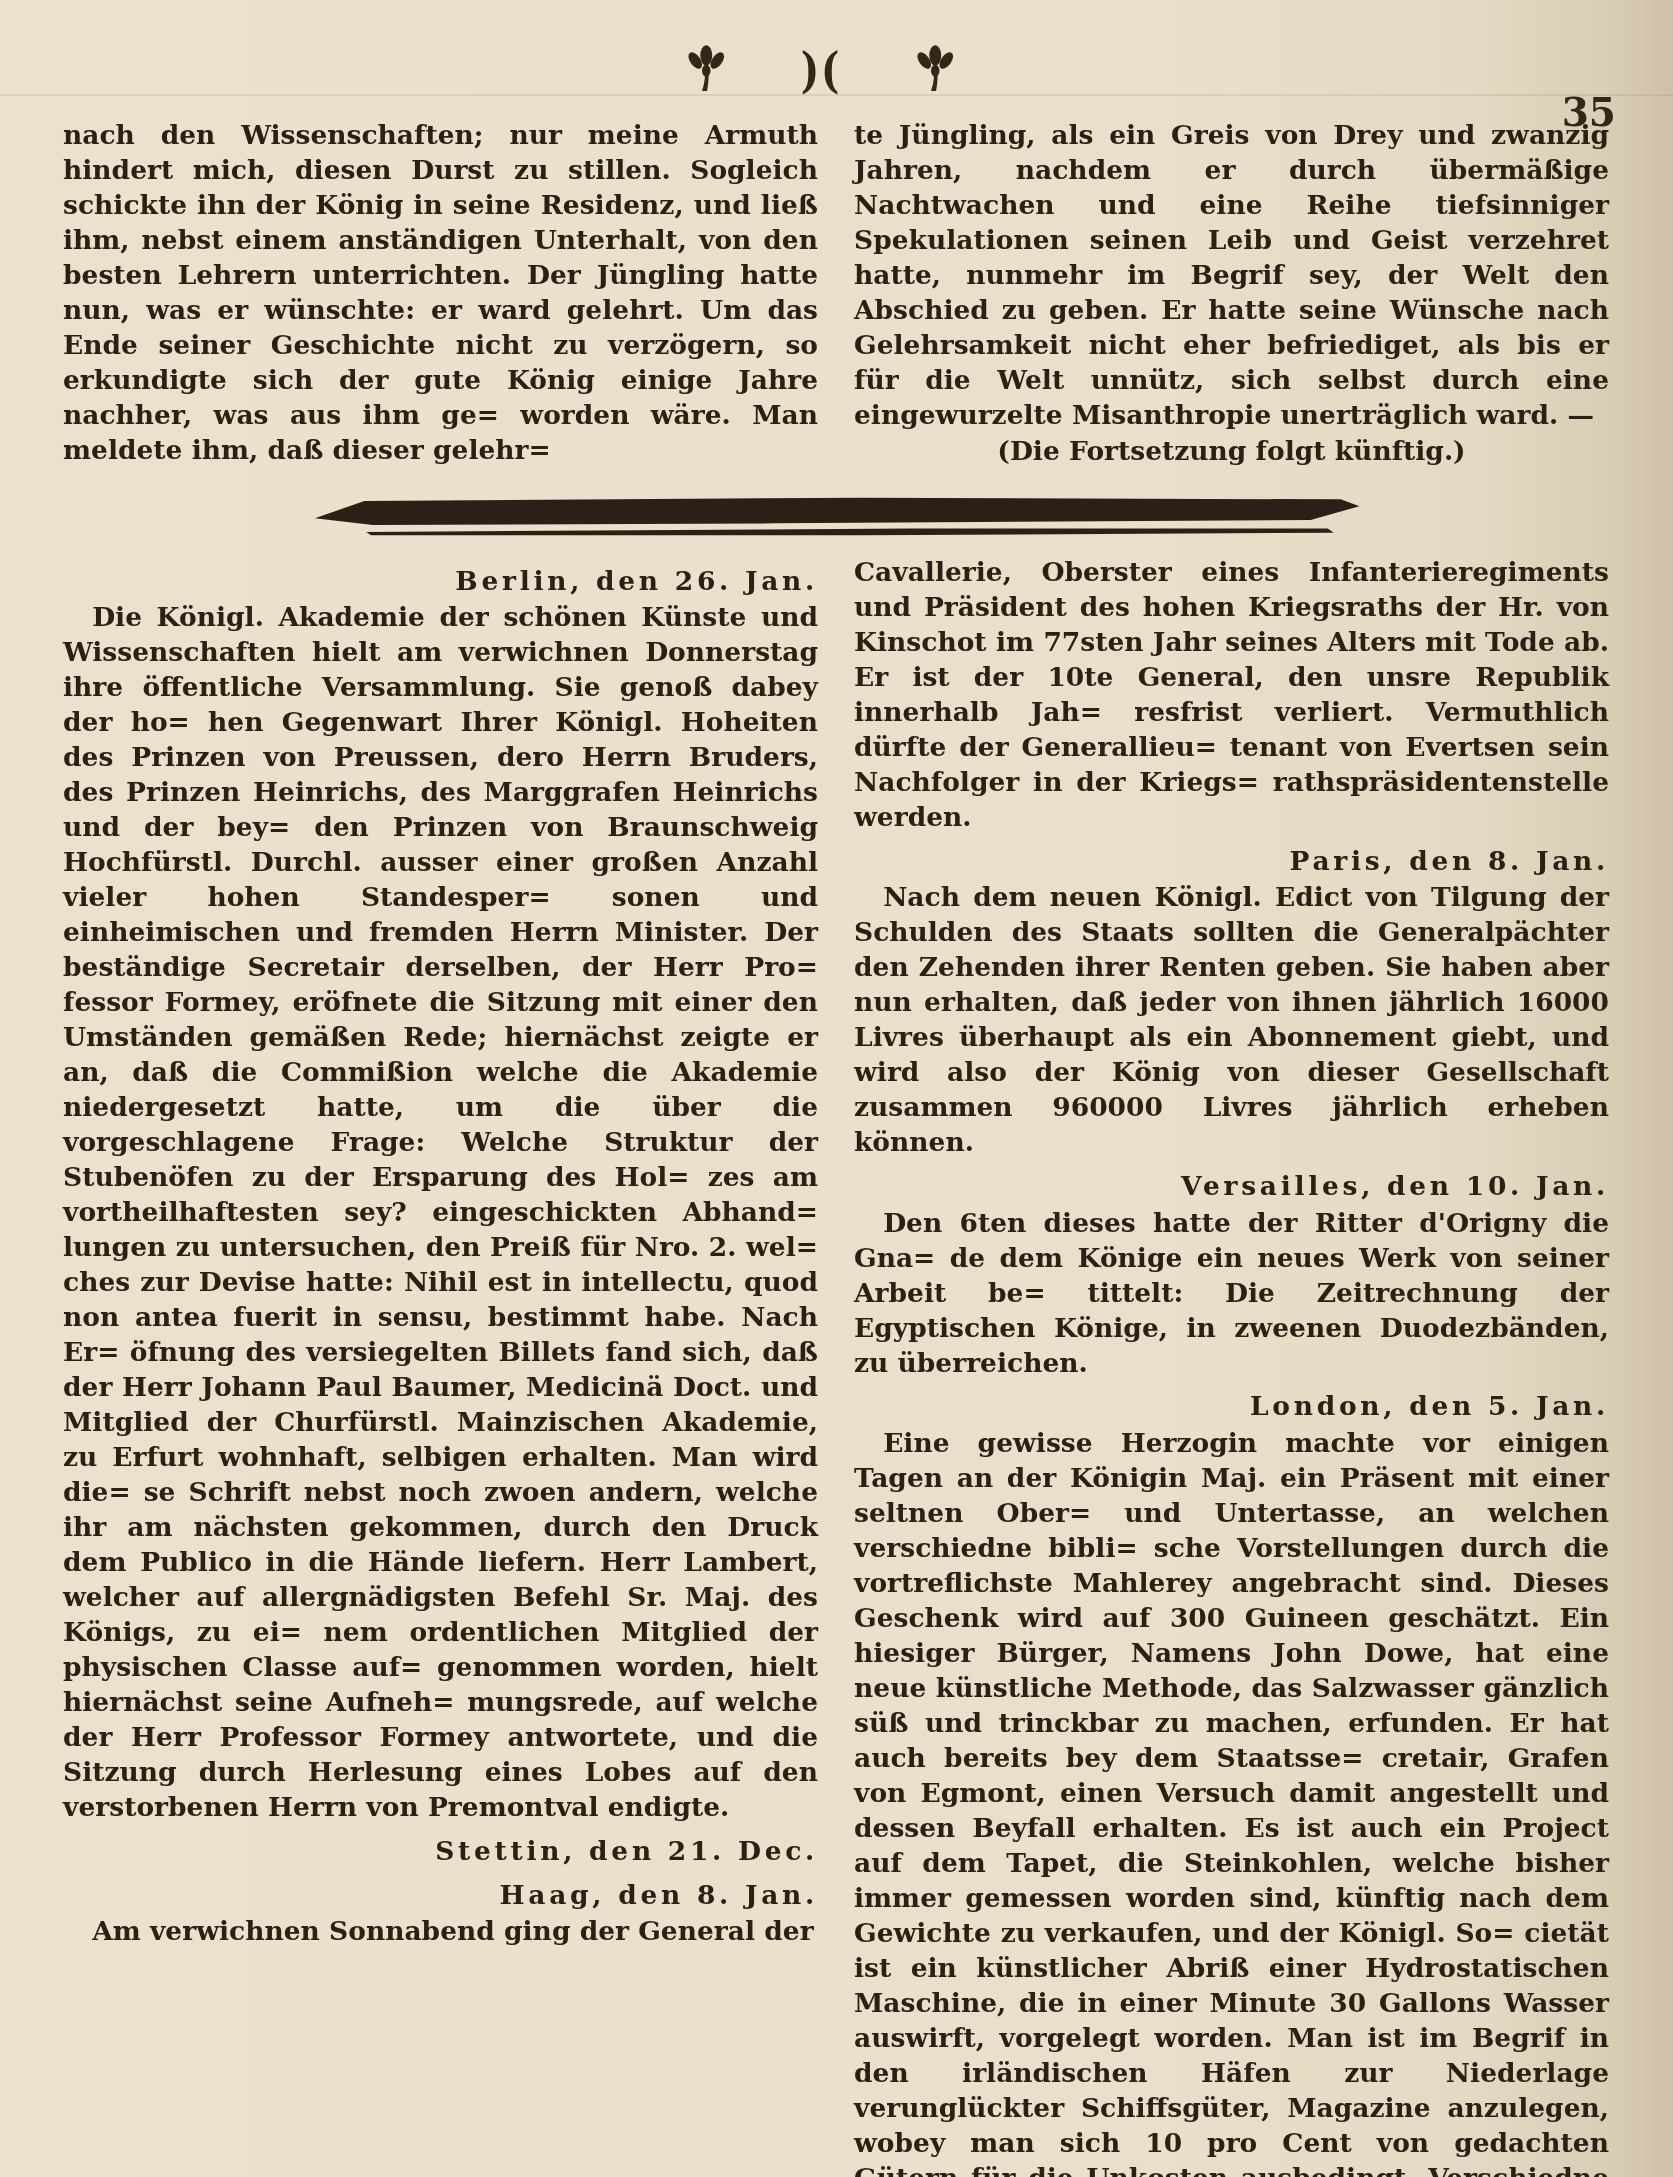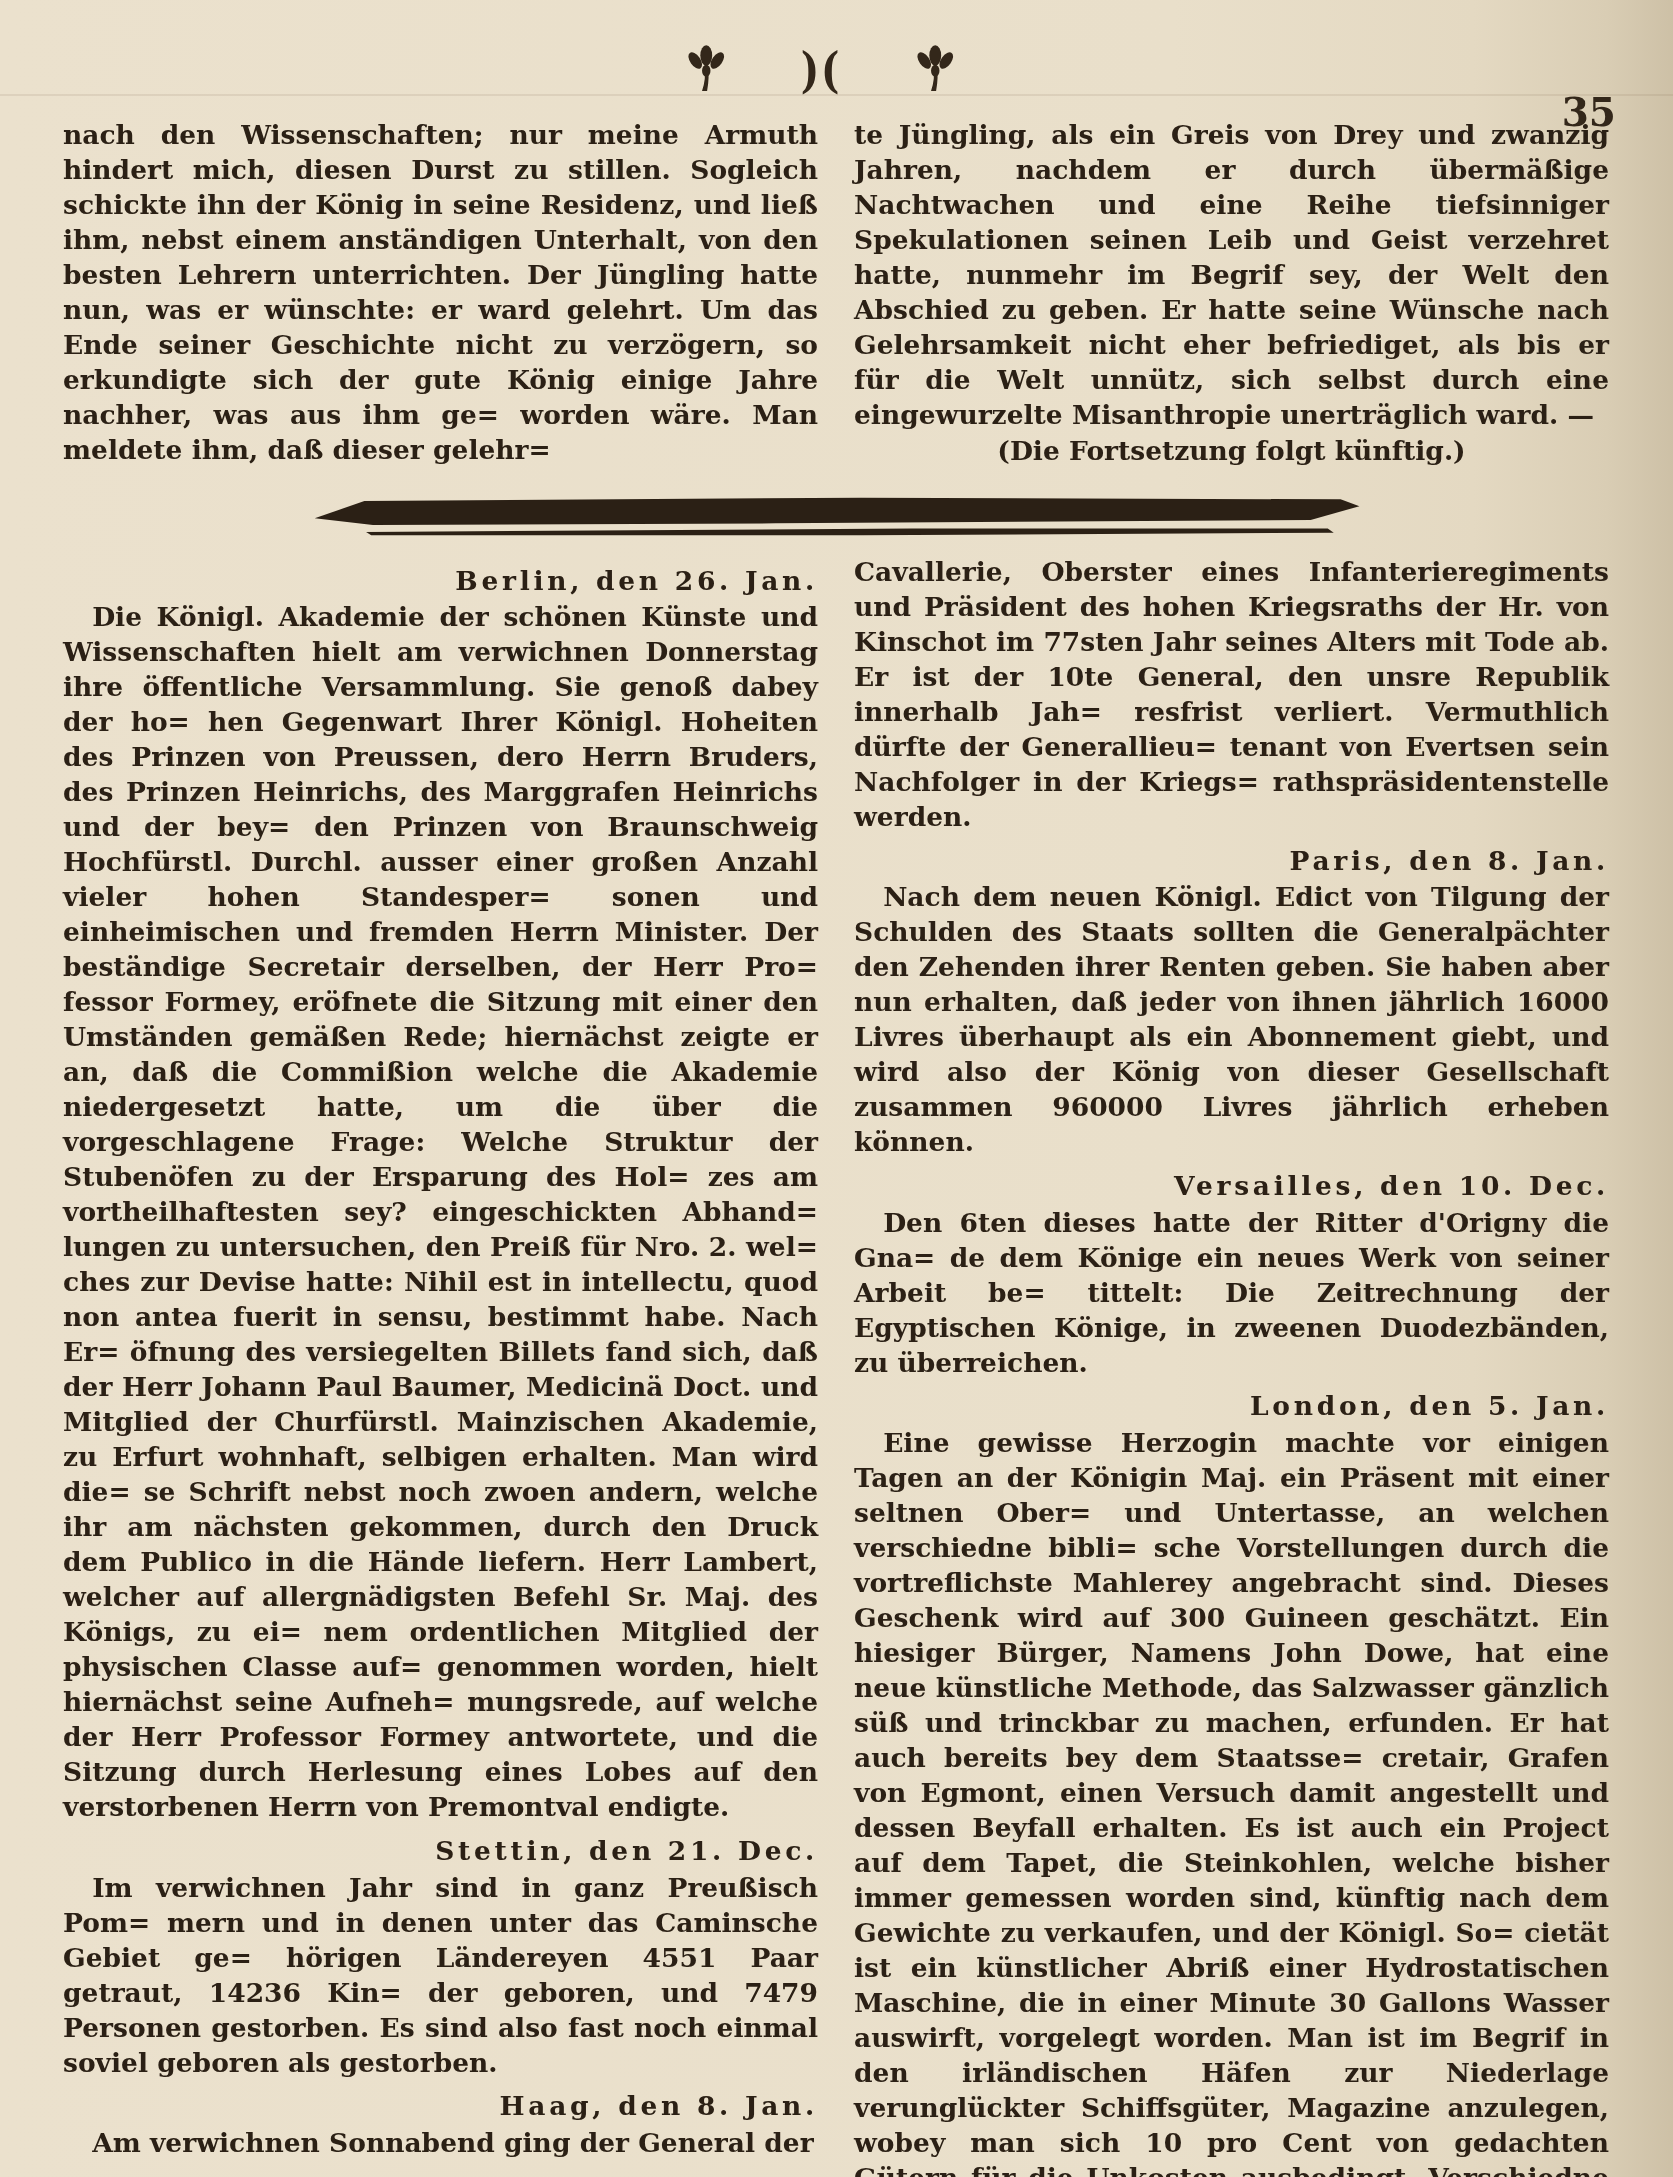--- a/index.html
+++ b/index.html
@@ -120,30 +120,29 @@
       <polygon fill="#2b2015" points="62,44 700,40 1185,40 1192,45 640,48 68,48"></polygon>
     </svg>
   </div>
 
   <section class="cols">
 
     <div class="col">
       <h3 class="dateline">Berlin, den 26. Jan.</h3>
       <p>Die Königl. Akademie der schönen Künste und Wissenschaften hielt am verwichnen Donnerstag ihre öffentliche Versammlung. Sie genoß dabey der ho= hen Gegenwart Ihrer Königl. Hoheiten des Prinzen von Preussen, dero Herrn Bruders, des Prinzen Heinrichs, des Marggrafen Heinrichs und der bey= den Prinzen von Braunschweig Hochfürstl. Durchl. ausser einer großen Anzahl vieler hohen Standesper= sonen und einheimischen und fremden Herrn Minister. Der beständige Secretair derselben, der Herr Pro= fessor Formey, eröfnete die Sitzung mit einer den Umständen gemäßen Rede; hiernächst zeigte er an, daß die Commißion welche die Akademie niedergesetzt hatte, um die über die vorgeschlagene Frage: Welche Struktur der Stubenöfen zu der Ersparung des Hol= zes am vortheilhaftesten sey? eingeschickten Abhand= lungen zu untersuchen, den Preiß für Nro. 2. wel= ches zur Devise hatte: Nihil est in intellectu, quod non antea fuerit in sensu, bestimmt habe. Nach Er= öfnung des versiegelten Billets fand sich, daß der Herr Johann Paul Baumer, Medicinä Doct. und Mitglied der Churfürstl. Mainzischen Akademie, zu Erfurt wohnhaft, selbigen erhalten. Man wird die= se Schrift nebst noch zwoen andern, welche ihr am nächsten gekommen, durch den Druck dem Publico in die Hände liefern. Herr Lambert, welcher auf allergnädigsten Befehl Sr. Maj. des Königs, zu ei= nem ordentlichen Mitglied der physischen Classe auf= genommen worden, hielt hiernächst seine Aufneh= mungsrede, auf welche der Herr Professor Formey antwortete, und die Sitzung durch Herlesung eines Lobes auf den verstorbenen Herrn von Premontval endigte.</p>
       <h3 class="dateline">Stettin, den 21. Dec.</h3>
-      <p>Im verwichnen Jahr sind in ganz Preußisch Pom= mern und in denen unter das Caminsche Gebiet ge= hörigen Ländereyen 4551 Paar getraut, 14236 Kin= der geboren, und 7479 Personen gestorben. Es sind also fast noch einmal soviel geboren als gestorben.</p>
       <h3 class="dateline">Haag, den 8. Jan.</h3>
       <p>Am verwichnen Sonnabend ging der General der</p>
     </div>
 
     <div class="col">
       <p class="noind">Cavallerie, Oberster eines Infanterieregiments und Präsident des hohen Kriegsraths der Hr. von Kinschot im 77sten Jahr seines Alters mit Tode ab. Er ist der 10te General, den unsre Republik innerhalb Jah= resfrist verliert. Vermuthlich dürfte der Generallieu= tenant von Evertsen sein Nachfolger in der Kriegs= rathspräsidentenstelle werden.</p>
       <h3 class="dateline">Paris, den 8. Jan.</h3>
       <p>Nach dem neuen Königl. Edict von Tilgung der Schulden des Staats sollten die Generalpächter den Zehenden ihrer Renten geben. Sie haben aber nun erhalten, daß jeder von ihnen jährlich 16000 Livres überhaupt als ein Abonnement giebt, und wird also der König von dieser Gesellschaft zusammen 960000 Livres jährlich erheben können.</p>
-      <h3 class="dateline">Versailles, den 10. Dec.</h3>
+      <h3 class="dateline">Versailles, den 10. Jan.</h3>
       <p>Den 6ten dieses hatte der Ritter d'Origny die Gna= de dem Könige ein neues Werk von seiner Arbeit be= tittelt: Die Zeitrechnung der Egyptischen Könige, in zweenen Duodezbänden, zu überreichen.</p>
       <h3 class="dateline">London, den 5. Jan.</h3>
       <p>Eine gewisse Herzogin machte vor einigen Tagen an der Königin Maj. ein Präsent mit einer seltnen Ober= und Untertasse, an welchen verschiedne bibli= sche Vorstellungen durch die vortreflichste Mahlerey angebracht sind. Dieses Geschenk wird auf 300 Guineen geschätzt. Ein hiesiger Bürger, Namens John Dowe, hat eine neue künstliche Methode, das Salzwasser gänzlich süß und trinckbar zu machen, erfunden. Er hat auch bereits bey dem Staatsse= cretair, Grafen von Egmont, einen Versuch damit angestellt und dessen Beyfall erhalten. Es ist auch ein Project auf dem Tapet, die Steinkohlen, welche bisher immer gemessen worden sind, künftig nach dem Gewichte zu verkaufen, und der Königl. So= cietät ist ein künstlicher Abriß einer Hydrostatischen Maschine, die in einer Minute 30 Gallons Wasser auswirft, vorgelegt worden. Man ist im Begrif in den irländischen Häfen zur Niederlage verunglückter Schiffsgüter, Magazine anzulegen, wobey man sich 10 pro Cent von gedachten Gütern für die Unkosten ausbedingt. Verschiedne bemittelte Personen haben</p>
 
     </div>
 
   </section>
 
 </div>
 

